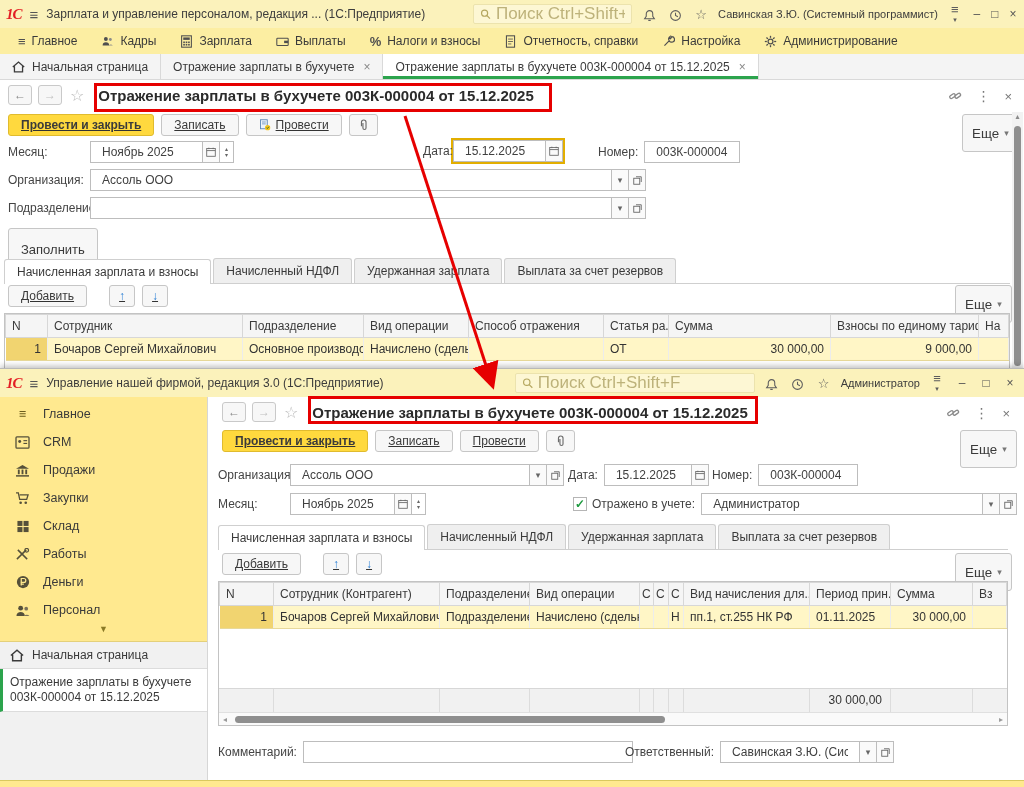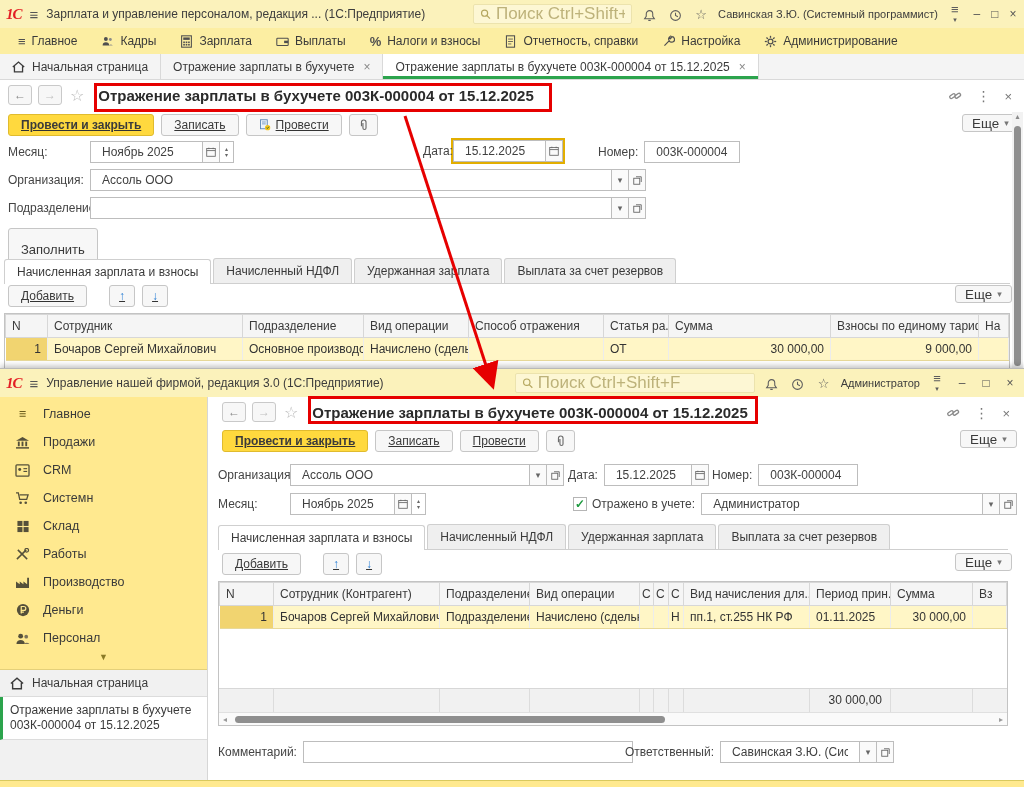--- a/index.html
+++ b/index.html
@@ -33,21 +33,21 @@
   .navrow { position:absolute; display:flex; align-items:center; gap:6px; }
   .navbtn { width:24px; height:20px; border:1px solid #c9c9c9; border-radius:3px; background:#f7f7f7; color:#8a8a8a; text-align:center; line-height:18px; cursor:pointer; }
   .fav-star { color:#b9b9b9; font-size:16px; cursor:pointer; margin:0 2px; }
   .doc-title { font-size:15px; font-weight:bold; color:#2b2b2b; white-space:nowrap; }
   .navrow-right { position:absolute; display:flex; align-items:center; gap:14px; color:#777; }
   
   .cmdrow { position:absolute; display:flex; align-items:center; gap:7px;text-decoration:underline; }
   .btn { height:22px; border:1px solid #c6c6c6; border-radius:3px; background:#f7f7f7; padding:0 12px; font-size:12px; color:#3a3a3a; display:inline-flex; align-items:center; gap:5px; cursor:pointer; font-family:"Liberation Sans", sans-serif; }
   .btn.primary { background:#ffd93e; border-color:#e0bb2e; font-weight:bold; }
   .btn.iconbtn { padding:0 8px; }
-  .more-btn { position:absolute; height:18px; border:1px solid #c6c6c6; border-radius:3px; background:#f7f7f7; padding:0 9px; display:inline-flex; align-items:center; gap:5px; cursor:pointer; color:#3a3a3a; }
+  .more-btn { position:absolute; height:38px; border:1px solid #c6c6c6; border-radius:3px; background:#f7f7f7; padding:0 9px; display:inline-flex; align-items:center; gap:5px; cursor:pointer; color:#3a3a3a; }
   .chev { font-size:9px; color:#777; }
   
   .frow { position:absolute; display:flex; align-items:center; }
   .flabel { color:#444; }
   .finput { height:22px; border:1px solid #bdbdbd; padding:0 11px; font-size:12px; color:#404040; font-family:"Liberation Sans", sans-serif; background:#fff; outline:none; }
   .fbtn { height:22px; width:17px; border:1px solid #bdbdbd; border-left:none; background:#fafafa; color:#666; font-size:9px; display:inline-flex; align-items:center; justify-content:center; cursor:pointer; }
   .spinner { display:inline-flex; flex-direction:column; width:14px; height:22px; border:1px solid #bdbdbd; border-left:none; font-size:6px; color:#666; line-height:1; align-items:center; justify-content:center; cursor:pointer; }
   .date-hl { outline:2px solid #e2ae00; outline-offset:0px; }
   .checkbox { width:14px; height:14px; border:1px solid #b5b5b5; background:#fff; display:inline-flex; align-items:center; justify-content:center; color:#1d9a3f; font-size:12px; font-weight:bold; margin-right:5px; cursor:pointer; }
   
@@ -398,67 +398,61 @@
   </div>
 
   <div id="sidebar">
     <div id="sidebar-sections">
       <div class="side-item">
           <span class="si">≡</span>
           <span>Главное</span>
         </div>
       <div class="side-item">
           <span class="si"><svg class="ic" width="15" height="13" viewBox="0 0 16 14">
+              <rect x="1" y="1" width="14" height="12" rx="1" fill="none" stroke="#55503a" stroke-width="1.4"></rect>
+              <circle cx="5" cy="6" r="1.6" fill="#55503a"></circle>
+              <line x1="9" y1="5" x2="13" y2="5" stroke="#55503a" stroke-width="1.2"></line>
+              <line x1="9" y1="8" x2="13" y2="8" stroke="#55503a" stroke-width="1.2"></line>
+            </svg></span>
+          <span>CRM</span>
+        </div>
+      <div class="side-item">
+          <span class="si"><svg class="ic" width="15" height="13" viewBox="0 0 16 14">
               <path d="M1 5 L8 1 L15 5 z" fill="#55503a"></path>
               <rect x="3" y="6" width="2" height="5" fill="#55503a"></rect>
               <rect x="7" y="6" width="2" height="5" fill="#55503a"></rect>
               <rect x="11" y="6" width="2" height="5" fill="#55503a"></rect>
               <rect x="1" y="12" width="14" height="1.6" fill="#55503a"></rect>
             </svg></span>
           <span>Продажи</span>
         </div>
       <div class="side-item">
           <span class="si"><svg class="ic" width="15" height="13" viewBox="0 0 16 14">
-              <rect x="1" y="1" width="14" height="12" rx="1" fill="none" stroke="#55503a" stroke-width="1.4"></rect>
-              <circle cx="5" cy="6" r="1.6" fill="#55503a"></circle>
-              <line x1="9" y1="5" x2="13" y2="5" stroke="#55503a" stroke-width="1.2"></line>
-              <line x1="9" y1="8" x2="13" y2="8" stroke="#55503a" stroke-width="1.2"></line>
-            </svg></span>
-          <span>CRM</span>
-        </div>
-      <div class="side-item">
-          <span class="si"><svg class="ic" width="15" height="13" viewBox="0 0 16 14">
               <path d="M1 1 h2.5 l1.5 7 h7.5 l1.5-5 H5" fill="none" stroke="#55503a" stroke-width="1.4"></path>
               <circle cx="6" cy="11.5" r="1.4" fill="#55503a"></circle>
               <circle cx="11.5" cy="11.5" r="1.4" fill="#55503a"></circle>
             </svg></span>
-          <span>Системн</span>
+          <span>Закупки</span>
         </div>
       <div class="side-item">
           <span class="si"><svg class="ic" width="14" height="13" viewBox="0 0 14 14">
               <rect x="1" y="1" width="5.4" height="5.4" fill="#55503a"></rect>
               <rect x="7.6" y="1" width="5.4" height="5.4" fill="#55503a"></rect>
               <rect x="1" y="7.6" width="5.4" height="5.4" fill="#55503a"></rect>
               <rect x="7.6" y="7.6" width="5.4" height="5.4" fill="#55503a"></rect>
             </svg></span>
           <span>Склад</span>
         </div>
       <div class="side-item">
           <span class="si"><svg class="ic" width="15" height="13" viewBox="0 0 16 14">
               <line x1="2" y1="12" x2="12" y2="2" stroke="#55503a" stroke-width="1.6"></line>
               <line x1="3" y1="2" x2="13" y2="12" stroke="#55503a" stroke-width="1.6"></line>
               <circle cx="12.5" cy="2.5" r="2" fill="none" stroke="#55503a" stroke-width="1.3"></circle>
             </svg></span>
           <span>Работы</span>
-        </div>
-      <div class="side-item">
-          <span class="si"><svg class="ic" width="15" height="13" viewBox="0 0 16 14">
-              <path d="M1 13 V6 l4 3 V6 l4 3 V6 l4 3 V2 h2 v11 z" fill="#55503a"></path>
-            </svg></span>
-          <span>Производство</span>
         </div>
       <div class="side-item">
           <span class="si"><svg class="ic" width="14" height="14" viewBox="0 0 16 16">
               <circle cx="8" cy="8" r="7" fill="#55503a"></circle>
               <path d="M6 12 V4 h3 a2.2 2.2 0 0 1 0 4.4 H5.2 M5.2 10.4 H9" fill="none" stroke="#ffe98f" stroke-width="1.4"></path>
             </svg></span>
           <span>Деньги</span>
         </div>
       <div class="side-item">
           <span class="si"><svg class="ic" width="15" height="13" viewBox="0 0 16 14">

